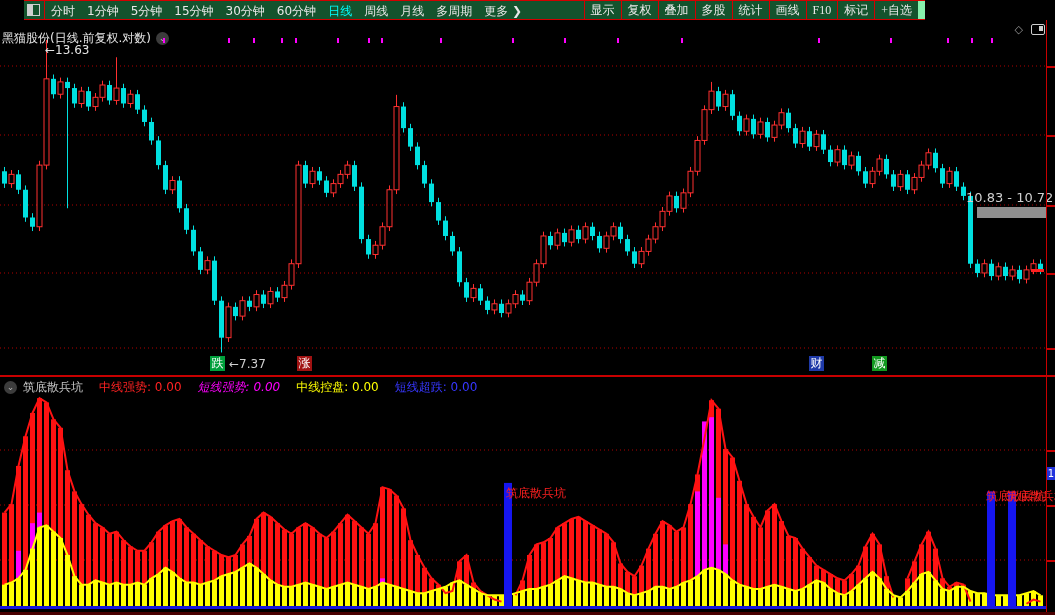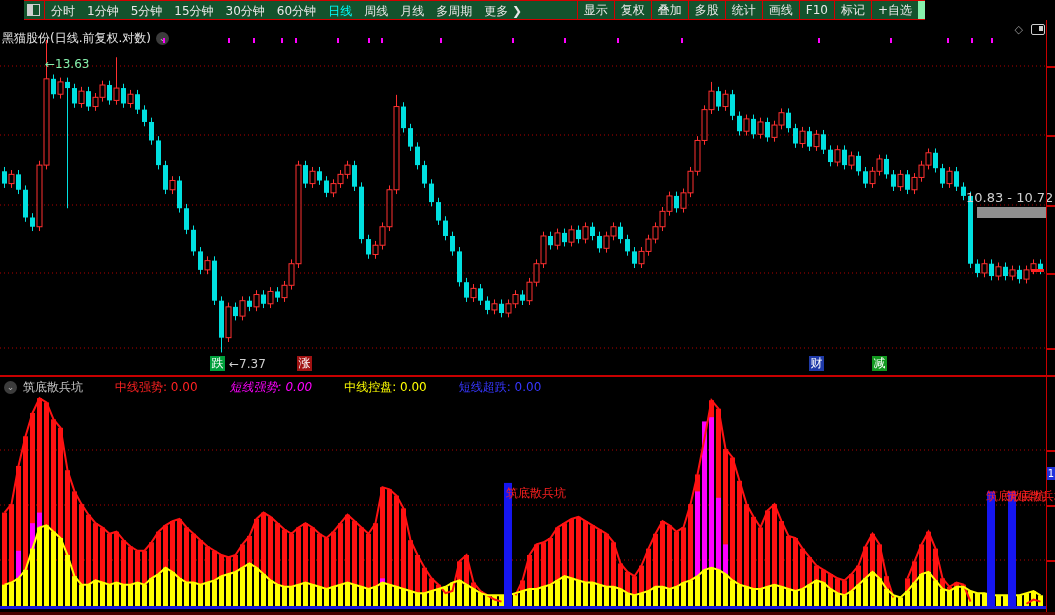--- a/index.html
+++ b/index.html
@@ -6,21 +6,21 @@
     font-family:"DejaVu Sans","Liberation Sans",sans-serif;}
   #app{position:relative;width:1055px;height:615px;background:#000;}
   
   #menubar{position:absolute;left:0;top:0;width:901px;height:20px;box-sizing:border-box;
     border-top:1px solid #d40000;border-bottom:1px solid #d40000;display:flex;align-items:center;background:#14532d;margin-left:24px;}
   .winicon{width:11px;height:10px;border:1px solid #cfcfcf;margin:0 4px 0 3px;position:relative;}
   .winicon .half{position:absolute;left:0;top:0;width:5px;height:10px;background:#cfcfcf;}
   .vsep{width:1px;height:18px;background:#d40000;}
   .mitem{color:#e8e8e8;font-size:12px;padding:0 6px;white-space:nowrap;line-height:18px;cursor:default;}
   .mitem.active{color:#00ffff;}
-  #menu-right{margin-left:auto;display:flex;height:18px;align-items:flex-end;}
+  #menu-right{margin-left:auto;display:flex;height:18px;align-items:flex-end;font-family:Liberation Serif, serif;}
   .rcell{color:#e8e8e8;font-size:12px;padding:0 6px;line-height:18px;border-left:1px solid #d40000;white-space:nowrap;}
   .rcell:last-child{border-right:7px solid #86efac;}
   
   #titlerow{position:absolute;left:2px;top:30px;height:16px;display:flex;align-items:center;color:#e8e8e8;font-size:12px;}
   .circlebtn{width:13px;height:13px;border-radius:50%;background:#3c3c3c;color:#b8b8b8;font-size:9px;
     display:inline-flex;align-items:center;justify-content:center;margin-left:5px;line-height:1;}
   #titleicons{position:absolute;right:10px;top:22px;display:flex;align-items:center;gap:8px;height:14px;}
   .diamond{color:#9a9a9a;font-size:11px;line-height:1;}
   .panelicon{width:12px;height:9px;border:1px solid #cfcfcf;position:relative;border-radius:2px;}
   .panelicon .bar{position:absolute;right:1px;top:1px;width:4px;height:5px;background:#cfcfcf;}
@@ -28,21 +28,21 @@
   #mainchart{position:absolute;left:0;top:36px;width:1055px;height:340px;}
   #indchart{position:absolute;left:0;top:395px;width:1055px;height:220px;}
   .annot{position:absolute;font-size:12px;white-space:nowrap;line-height:14px;}
   .badge{position:absolute;width:15px;height:15px;color:#fff;font-size:12px;line-height:15px;text-align:center;}
   #divider{position:absolute;left:0;top:375px;width:1055px;height:2px;background:#c80000;}
   #rightborder{position:absolute;left:1046px;top:20px;width:1px;height:592px;background:#c80000;}
   .rtick{position:absolute;left:1046px;width:9px;height:2px;background:#c80000;}
   #graybox{position:absolute;left:977px;top:207px;width:69px;height:11px;background:#8f8f8f;}
   #pricedash{position:absolute;left:1031px;top:269px;width:13px;height:3px;background:#ff2020;}
   #indheader{position:absolute;left:4px;top:379px;height:16px;display:flex;align-items:center;gap:0;font-size:12px;white-space:nowrap;}
-  #indheader .fld{margin-left:32px;}
+  #indheader .fld{margin-left:16px;}
   #ind-name{color:#c8c8c8;margin-left:6px;}
   #numbadge{position:absolute;left:1047px;top:467px;width:8px;height:13px;background:#2233dd;color:#fff;
     font-size:10px;line-height:13px;text-align:center;}
   #bottomstrip{position:absolute;left:0;top:612px;width:1055px;height:3px;background:#4a0000;}
   .indtext{position:absolute;color:#ff2020;font-size:12px;white-space:nowrap;}
 </style>
 </head>
 <body>
 
 <div id="app">
@@ -394,21 +394,21 @@
         <line x1="1019.5" y1="229.56580000000002" x2="1019.5" y2="247.43850000000006" stroke="#00e0e0" stroke-width="1"></line>
         <rect x="1017" y="233.87990000000005" width="5" height="9.244500000000016" fill="#00e0e0"></rect>
         <line x1="1026.5" y1="229.56580000000002" x2="1026.5" y2="247.43850000000006" stroke="#ff3030" stroke-width="1"></line>
         <rect x="1024" y="233.87990000000005" width="5" height="9.244500000000016" fill="#000" stroke="#ff3030" stroke-width="1"></rect>
         <line x1="1033.5" y1="223.40280000000004" x2="1033.5" y2="238.19400000000005" stroke="#ff3030" stroke-width="1"></line>
         <rect x="1031" y="227.71690000000007" width="5" height="6.1629999999999825" fill="#000" stroke="#ff3030" stroke-width="1"></rect>
         <line x1="1040.5" y1="223.40280000000004" x2="1040.5" y2="238.19400000000005" stroke="#00e0e0" stroke-width="1"></line>
         <rect x="1038" y="227.71690000000007" width="5" height="6.1629999999999825" fill="#00e0e0"></rect>
       </svg></div>
 
-  <span class="annot" style="left:45px;top:57px;color:#86efac;">←13.63</span>
+  <span class="annot" style="left:45px;top:43px;color:#e5e5e5;">←13.63</span>
   <span class="badge" style="left:210px;top:356px;background:#00a03c;">跌</span>
   <span class="annot" style="left:229px;top:357px;color:#cfcfcf;">←7.37</span>
   <span class="badge" style="left:297px;top:356px;background:#a01212;">涨</span>
   <span class="badge" style="left:809px;top:356px;background:#1f3aa8;">财</span>
   <span class="badge" style="left:872px;top:356px;background:#12991f;">减</span>
   <span class="annot" style="left:966px;top:191px;color:#d0d0d0;font-size:13px;text-align:right;">10.83 - 10.72</span>
   <div id="graybox"></div>
   <div id="pricedash"></div>
 
   <div id="divider"></div>

